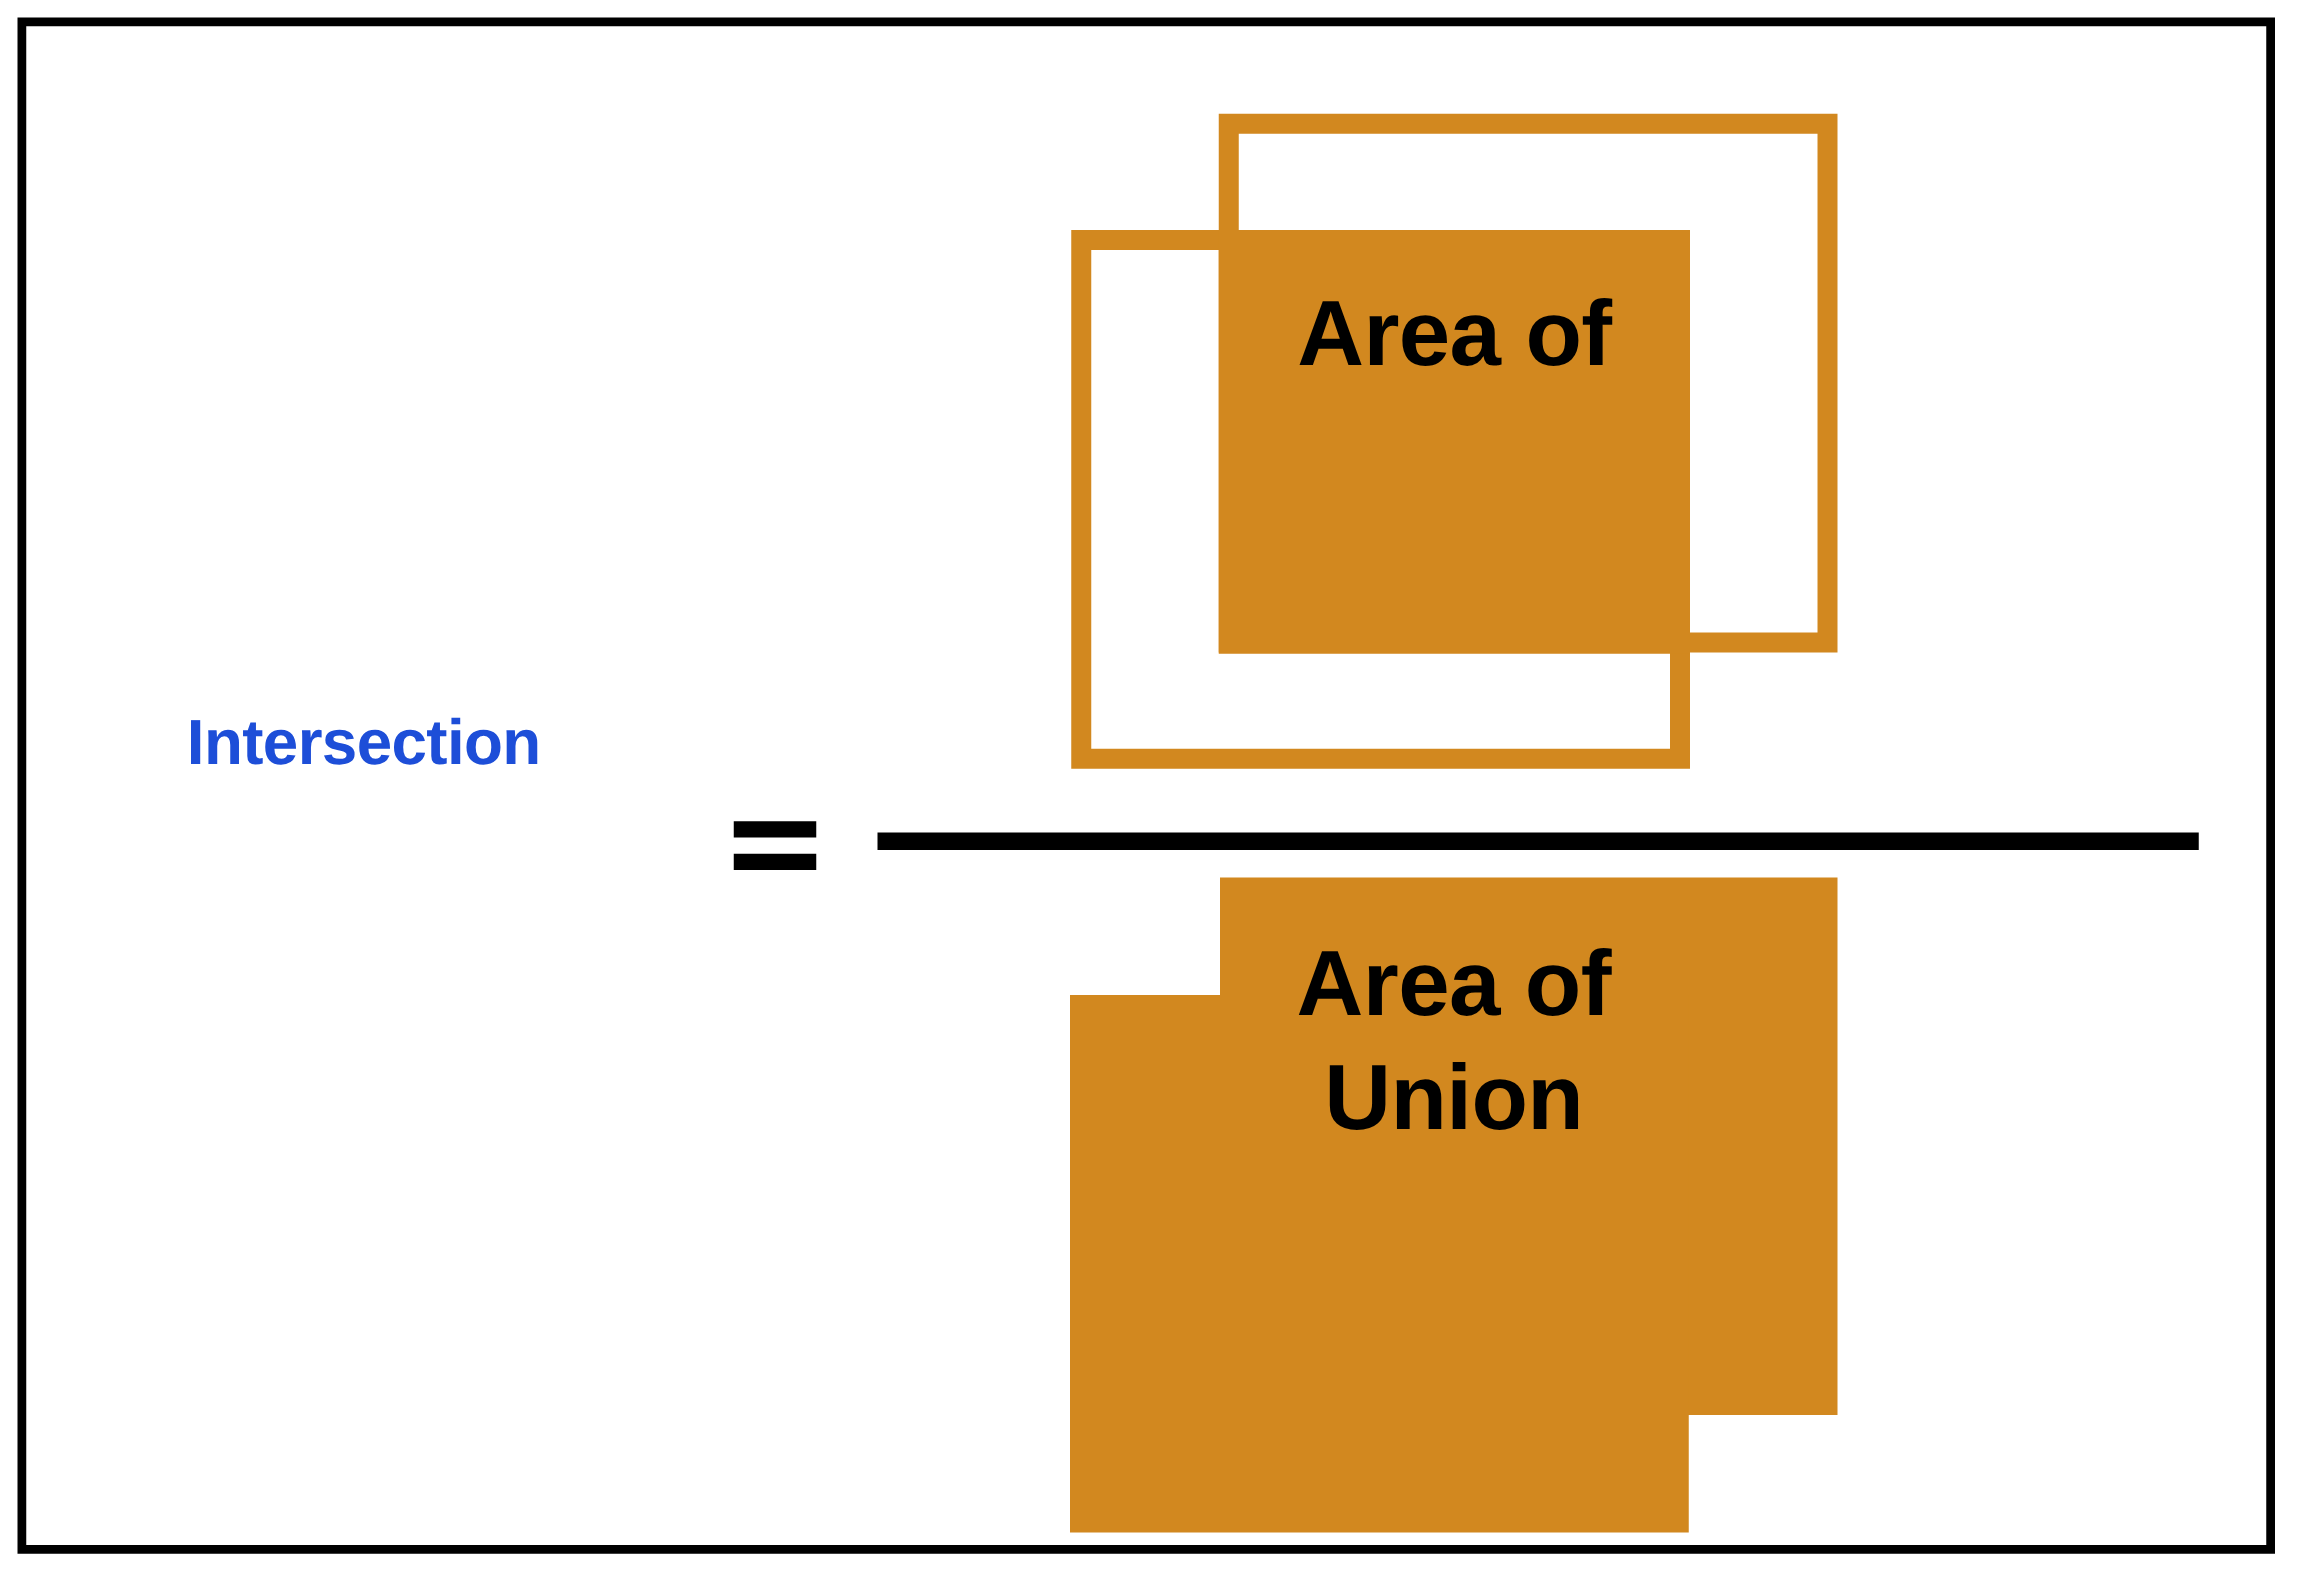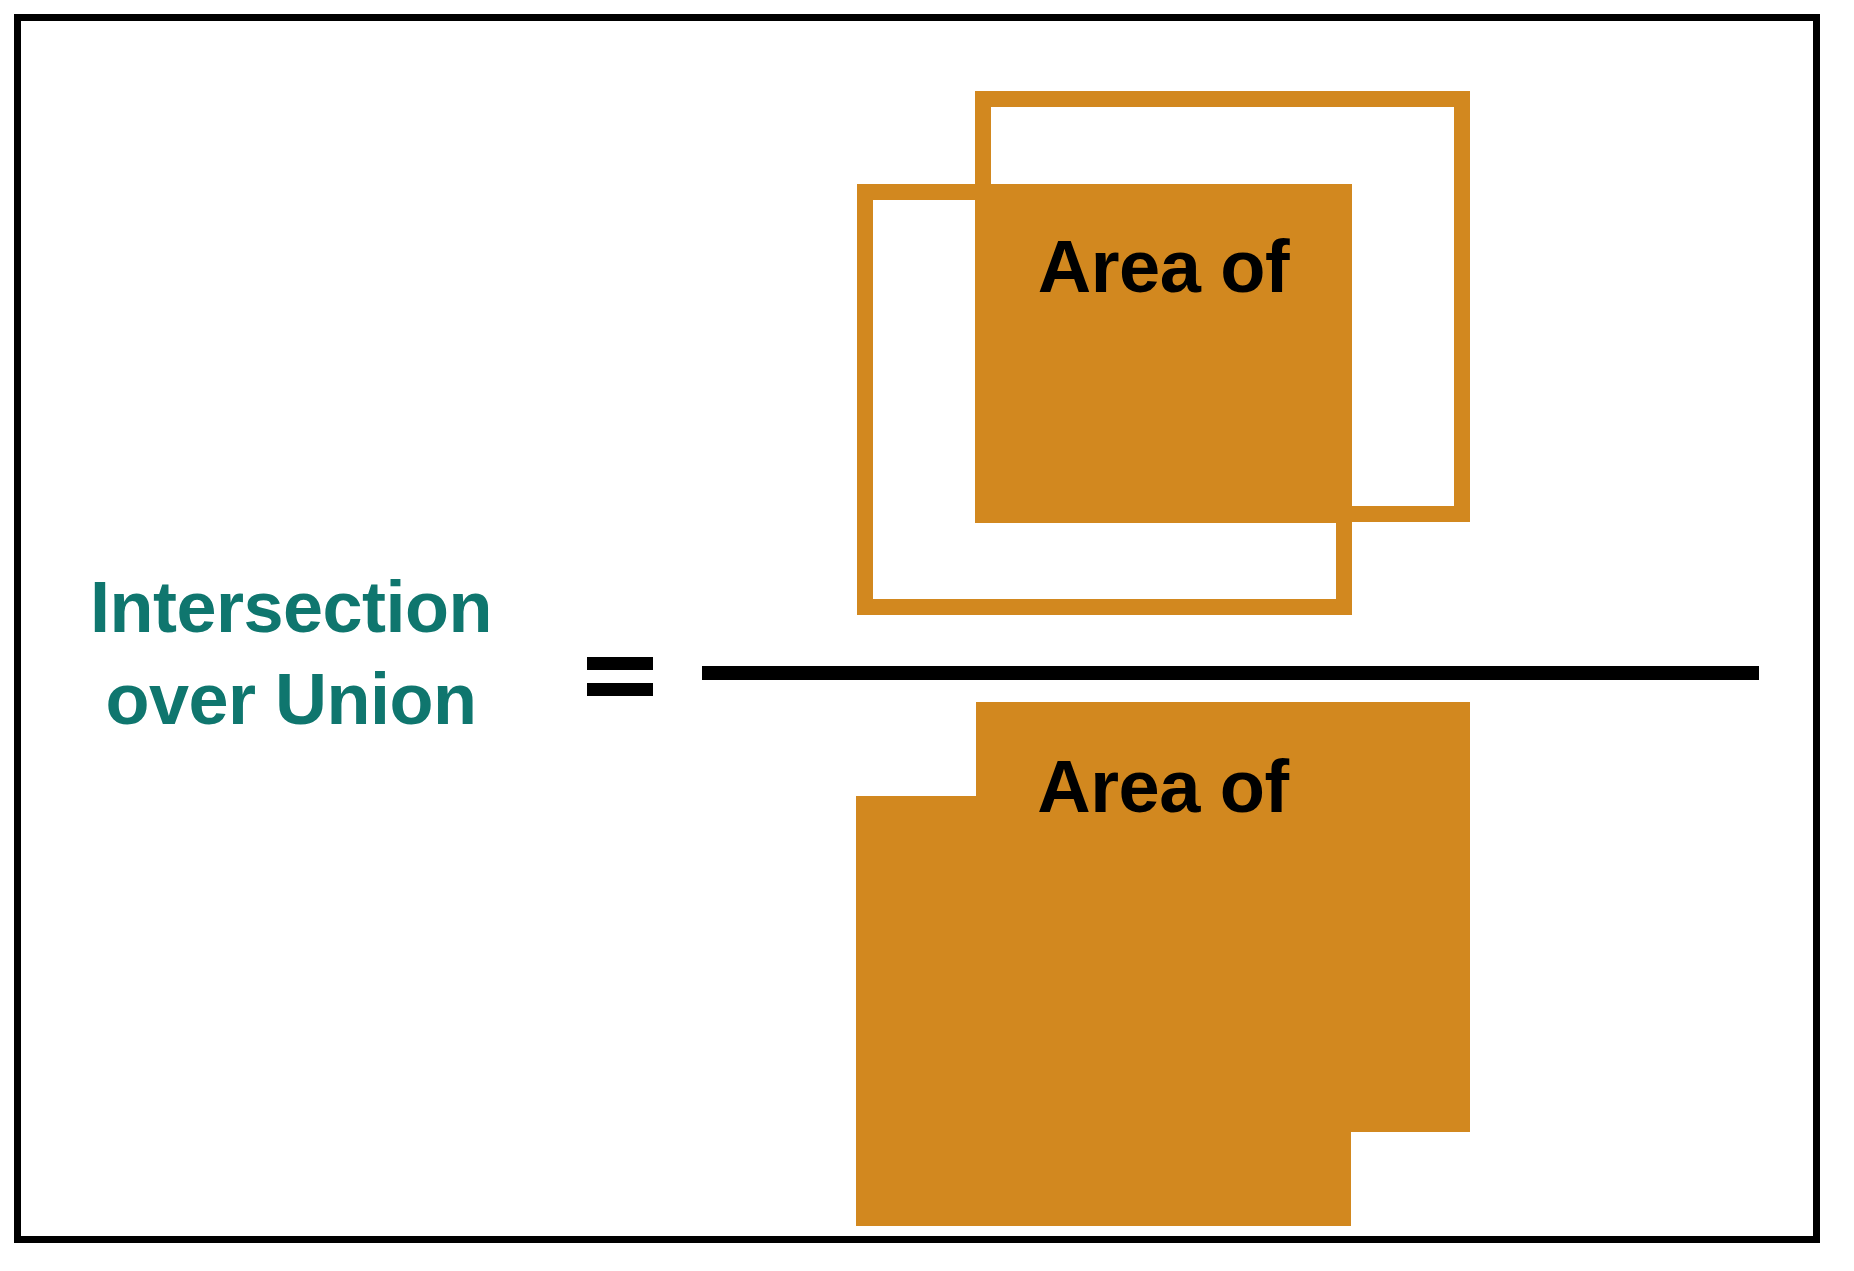--- a/index.html
+++ b/index.html
@@ -30,23 +30,23 @@
   }
 
   
   #formula-label {
     position: absolute;
     left: 60px;
     top: 540px;
     width: 420px;
     text-align: center;
     font-weight: bold;
-    font-size: 72px;
+    font-size: 51px;
     line-height: 1.28;
-    color: #0f766e;
+    color: #1d4ed8;
     letter-spacing: -0.5px;
   }
   .label-line { display: block; white-space: nowrap; }
 
   
   #equals-sign {
     position: absolute;
     left: 566px;
     top: 636px;
     width: 66px;
@@ -144,21 +144,20 @@
 </style>
 </head>
 <body>
 
 <div id="canvas">
 
   <div id="frame">
 
     <div id="formula-label">
       <span class="label-line">Intersection</span>
-      <span class="label-line">over Union</span>
     </div>
 
     <div id="equals-sign" aria-label="equals">
       <span class="bar top"></span>
       <span class="bar bottom"></span>
     </div>
 
     <div id="fraction-bar"></div>
 
     <div id="numerator">
@@ -168,17 +167,18 @@
       <div id="overlap-label">
         <span class="overlap-line">Area of</span>
       </div>
     </div>
 
     <div id="denominator">
       <div class="union-part" id="union-part-a" style="background: rgb(210, 136, 31);"></div>
       <div class="union-part" id="union-part-b" style="background: rgb(210, 136, 31);"></div>
       <div id="union-label">
         <span class="union-line">Area of</span>
+        <span class="union-line">Union</span>
       </div>
     </div>
 
   </div>
 </div>
 
 </body></html>

